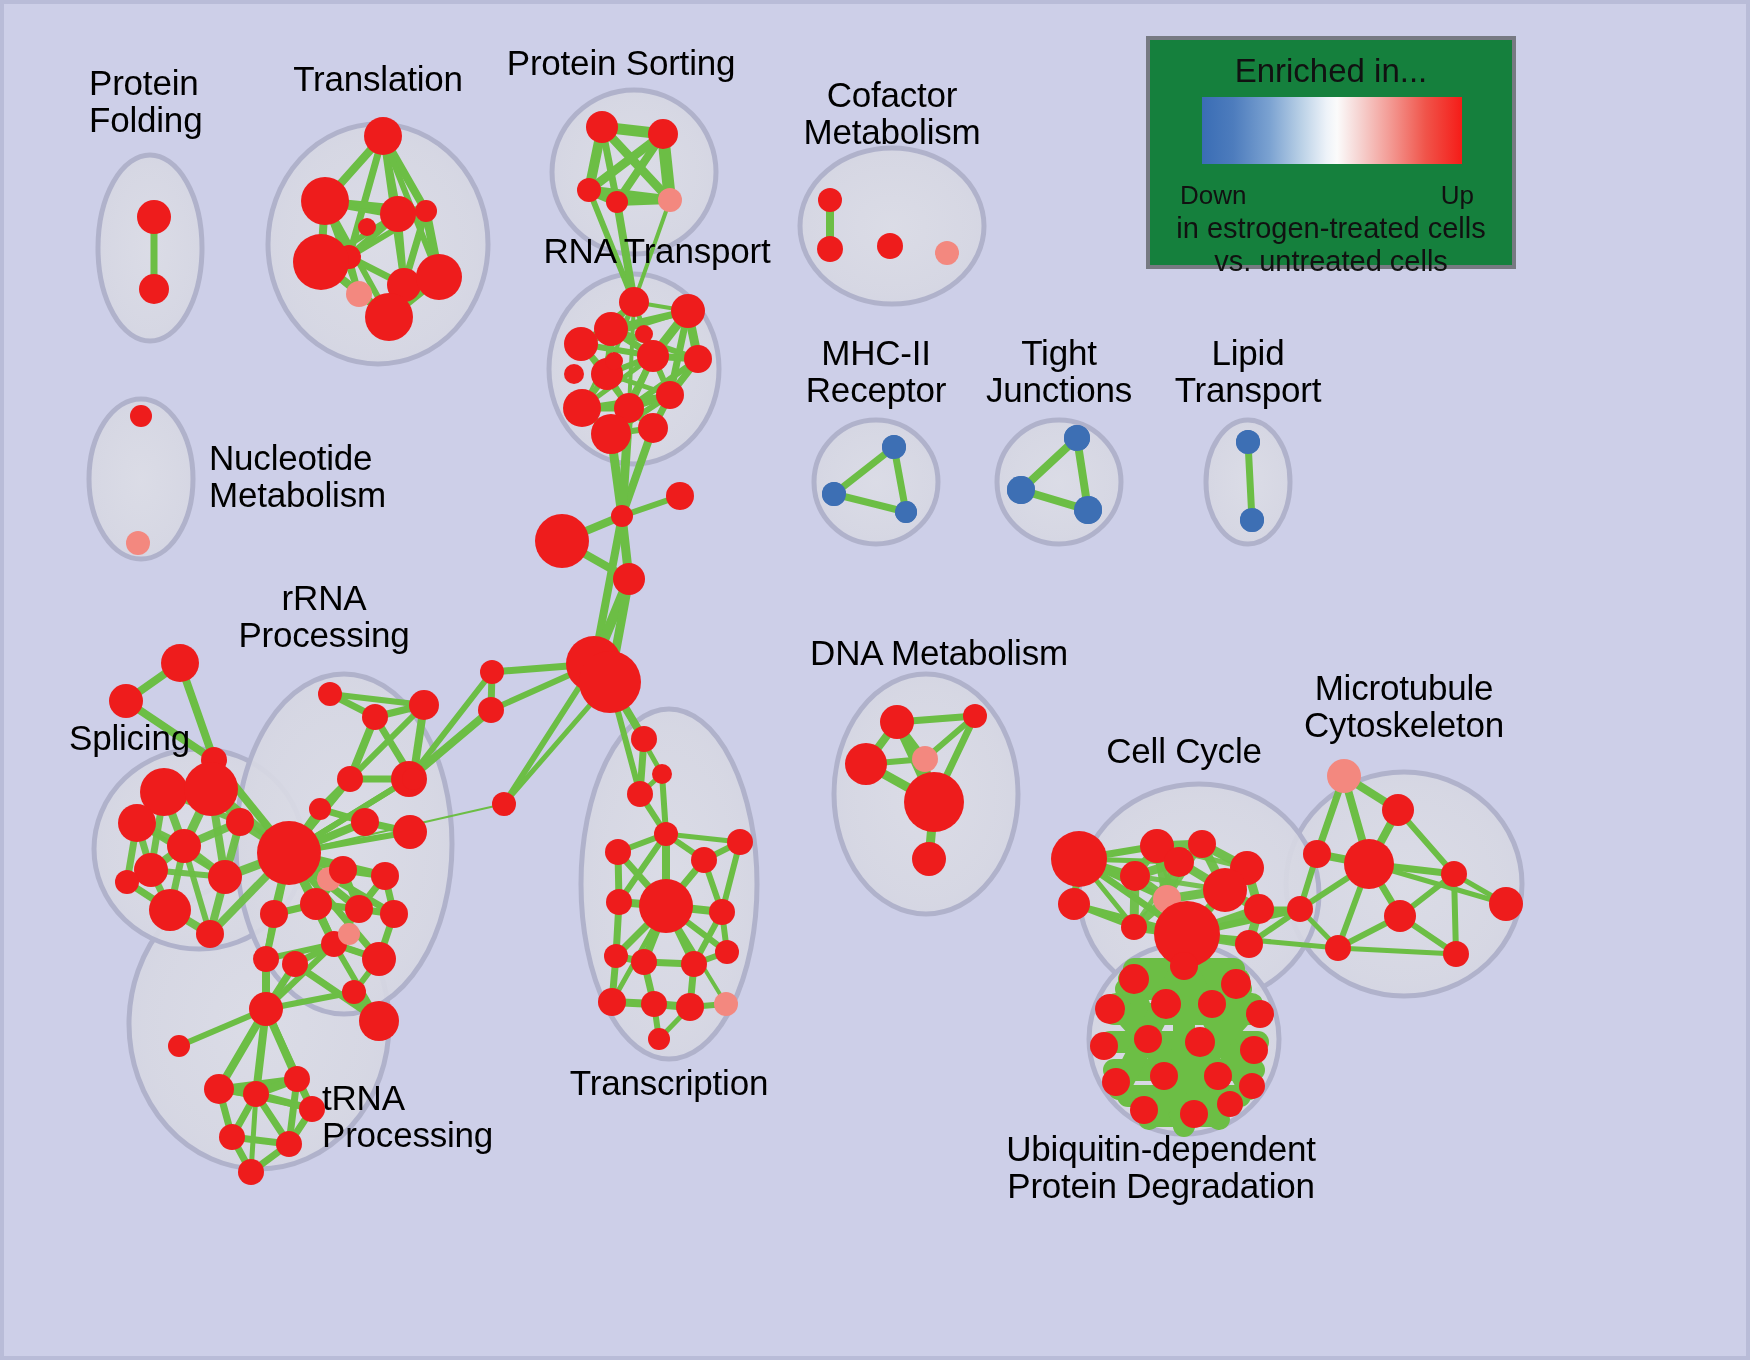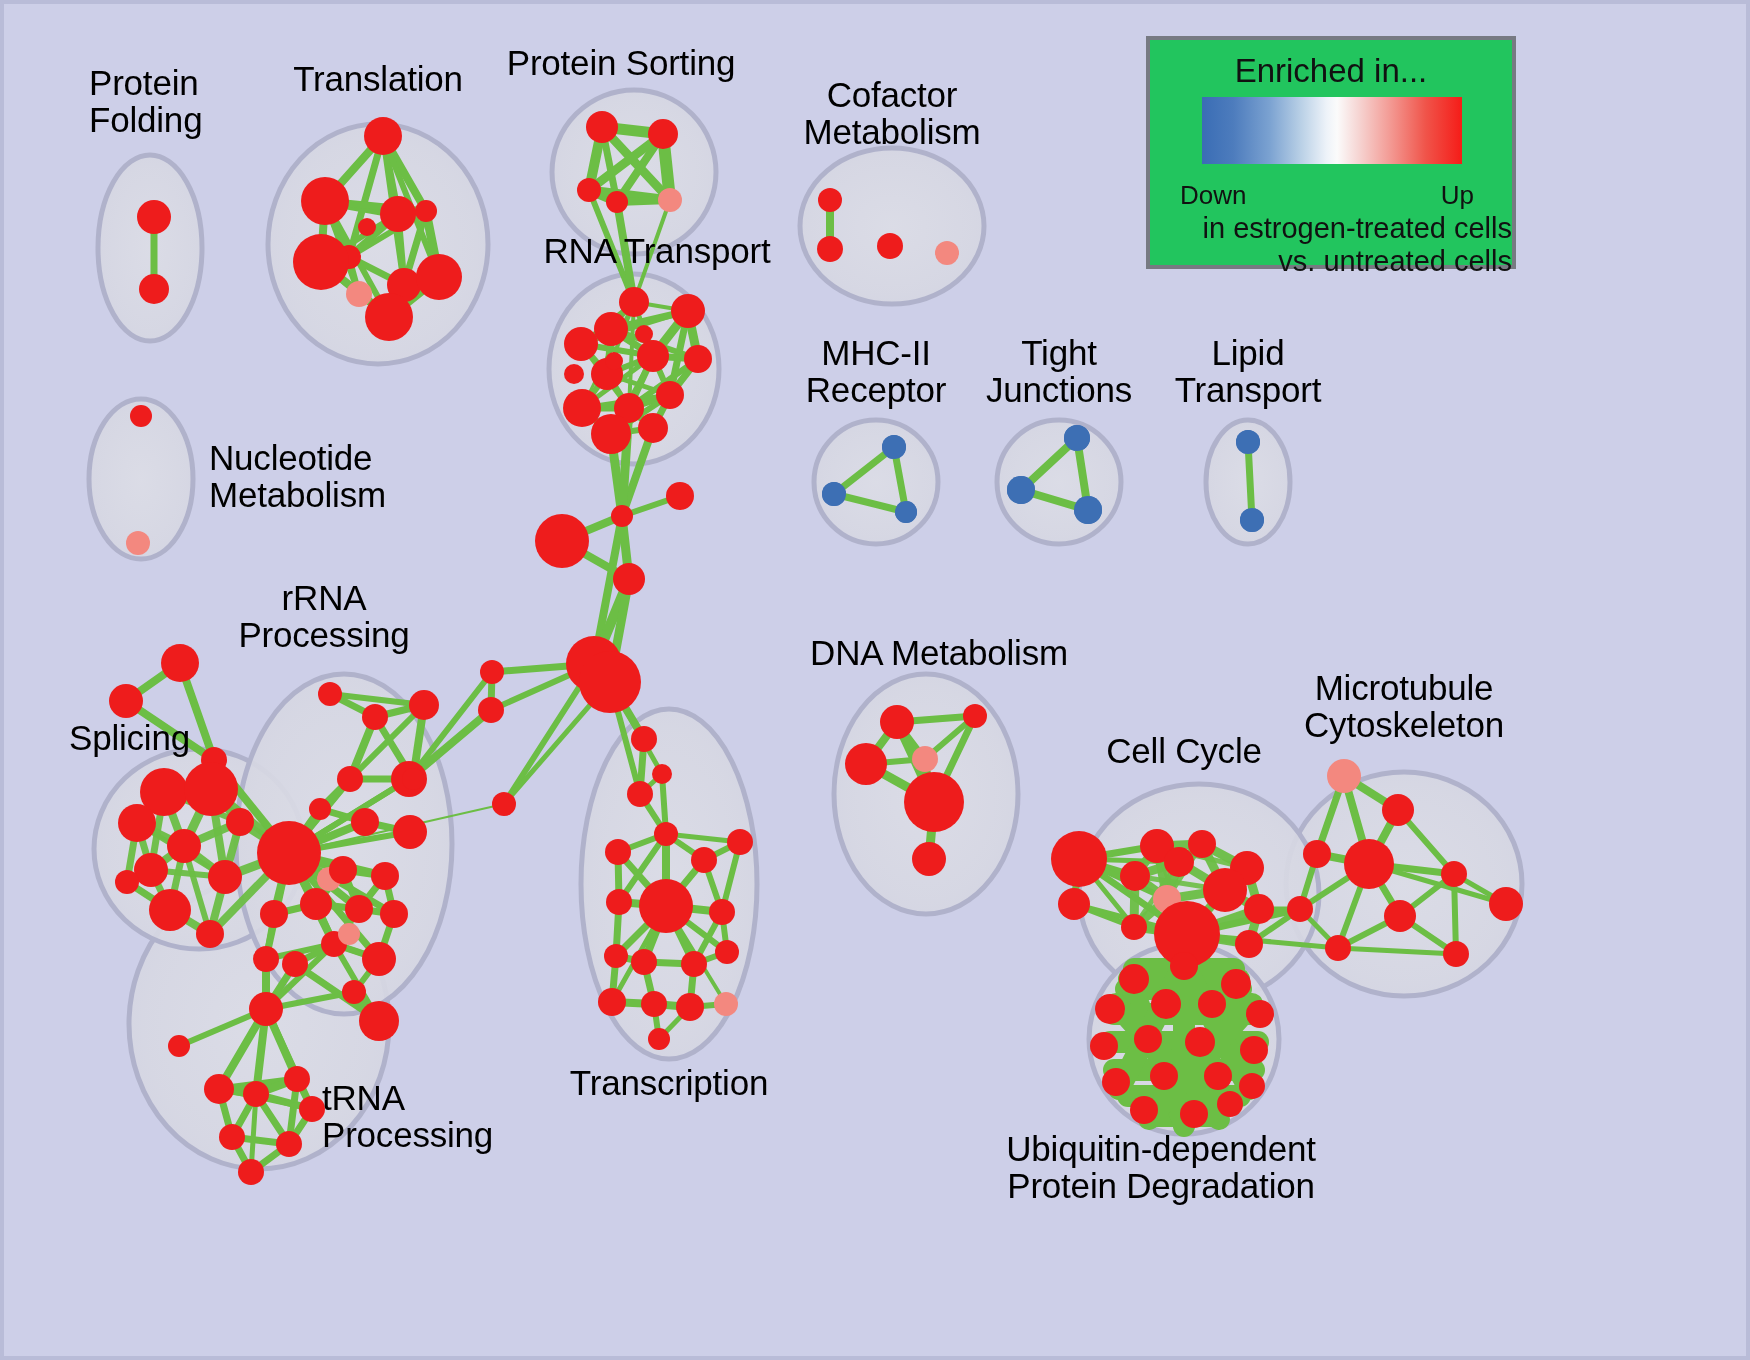--- a/index.html
+++ b/index.html
@@ -36,21 +36,21 @@
   .cluster-label.c { text-align: center; transform: translateX(-50%); }
   .cluster-label.l { text-align: left; }
 
   
   #legend {
     position: absolute;
     left: 1142px;
     top: 32px;
     width: 370px;
     height: 233px;
-    background: #22c55e;
+    background: #15803d;
     border: 4px solid #777a82;
     box-sizing: border-box;
   }
   #legend-title {
     position: absolute;
     top: 12px;
     left: 0; right: 0;
     text-align: center;
     font-size: 33px;
     color: #111;
@@ -70,21 +70,21 @@
     position: absolute;
     font-size: 26px;
     color: #111;
     top: 140px;
   }
   #legend-down { left: 30px; }
   #legend-up { right: 38px; }
   #legend-sub1, #legend-sub2 {
     position: absolute;
     left: 0; right: 0;
-    text-align: right;
+    text-align: center;
     font-size: 29px;
     color: #111;
   }
   #legend-sub1 { top: 172px; }
   #legend-sub2 { top: 205px; }
 </style>
 </head>
 <body>
 
 <div id="stage">

